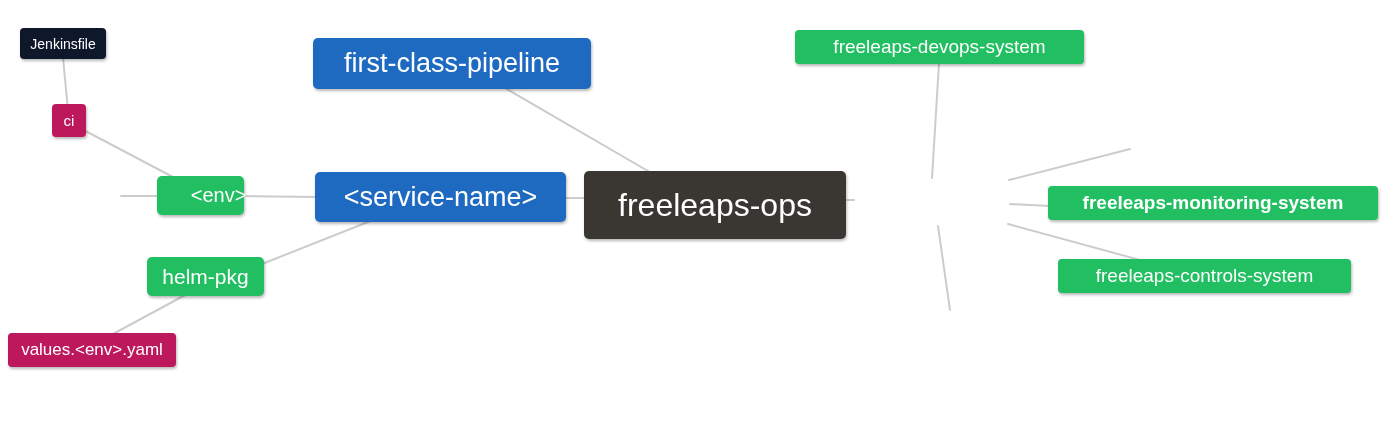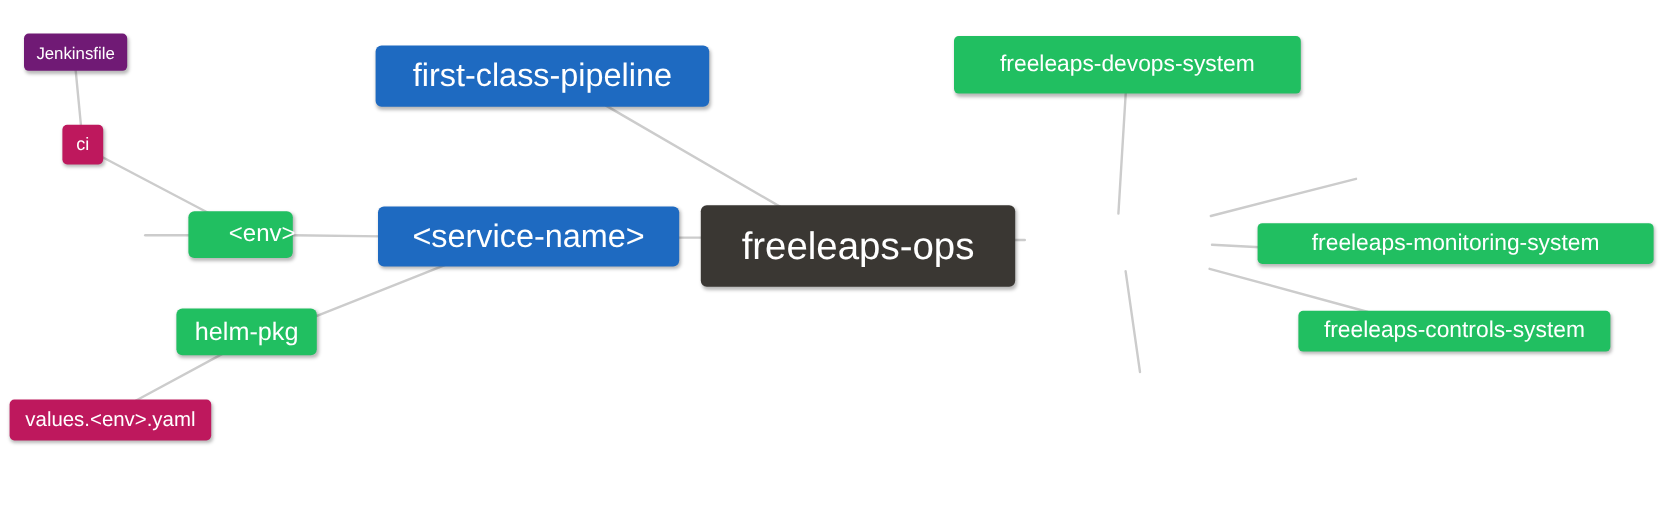--- a/index.html
+++ b/index.html
@@ -30,38 +30,38 @@
     justify-content: center;
     color: #ffffff;
     border-radius: 5px;
     box-shadow: 1px 2px 3px rgba(0,0,0,0.28);
     white-space: nowrap;
     cursor: default;
     box-sizing: border-box;
   }
   .blue   { background: #1e6ac1; }
   .green  { background: #21bf61; }
-  .orange { background: #701a75; }
+  .orange { background: #0f172a; }
   .red    { background: #be185d; }
   .dark   { background: #3a3733; }
 
   .n-jenkinsfile { left: 20px;  top: 28px;  width: 86px;  height: 31px; font-size: 14px; border-radius: 4px; }
   .n-ci          { left: 52px;  top: 104px; width: 34px;  height: 33px; font-size: 15px; border-radius: 4px; }
   .n-argo-app    { left: 30px;  top: 180px; width: 92px;  height: 31px; font-size: 17px; border-radius: 4px; }
   .n-env         { left: 157px; top: 176px; width: 87px;  height: 39px; font-size: 20px; padding-left: 36px; }
   .n-pipeline    { left: 313px; top: 38px;  width: 278px; height: 51px; font-size: 27px; }
   .n-service     { left: 315px; top: 172px; width: 251px; height: 50px; font-size: 27px; }
   .n-root        { left: 584px; top: 171px; width: 262px; height: 68px; font-size: 32px; }
   .n-manifests   { left: 852px; top: 174px; width: 159px; height: 53px; font-size: 27px; }
   .n-helm-pkg    { left: 147px; top: 257px; width: 117px; height: 39px; font-size: 21px; }
   .n-values      { left: 8px;   top: 333px; width: 168px; height: 34px; font-size: 17px; border-radius: 4px; }
-  .n-devops      { left: 795px; top: 30px;  width: 289px; height: 48px; font-size: 19px; border-radius: 4px; }
+  .n-devops      { left: 795px; top: 30px;  width: 289px; height: 34px; font-size: 19px; border-radius: 4px; }
   .n-network     { left: 1055px; top: 113px; width: 290px; height: 34px; font-size: 19px; border-radius: 4px; }
-  .n-monitoring  { left: 1048px; top: 186px; width: 330px; height: 34px; font-size: 19px; border-radius: 4px; }
-  .n-controls    { left: 1058px; top: 259px; width: 260px; height: 34px; font-size: 19px; border-radius: 4px; margin-left: 24px; }
+  .n-monitoring  { left: 1048px; top: 186px; width: 330px; height: 34px; font-size: 19px; border-radius: 4px; font-weight: bold; }
+  .n-controls    { left: 1058px; top: 259px; width: 293px; height: 34px; font-size: 19px; border-radius: 4px; }
   .n-storage     { left: 815px; top: 308px; width: 286px; height: 35px; font-size: 19px; border-radius: 4px; }
 </style>
 </head>
 <body>
 
 <div class="canvas">
 
   <svg class="edges" viewBox="0 0 1390 421" xmlns="http://www.w3.org/2000/svg">
     <g stroke="#cccccc" stroke-width="2" fill="none" stroke-linecap="round">
       <line x1="63" y1="58" x2="68" y2="110"></line>

